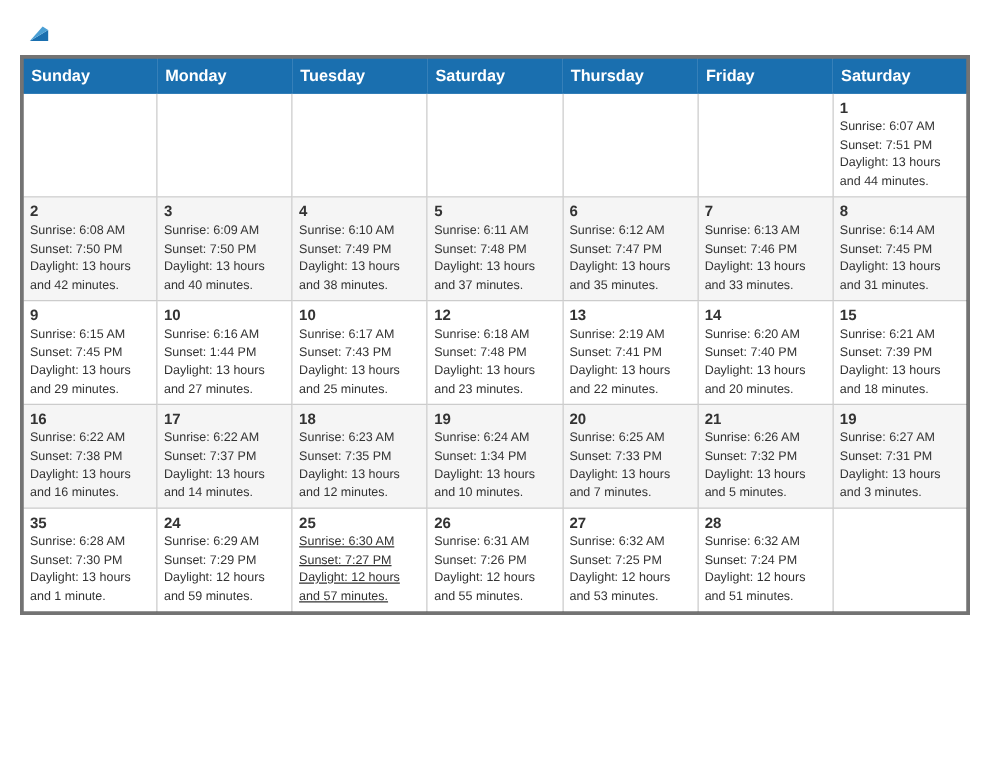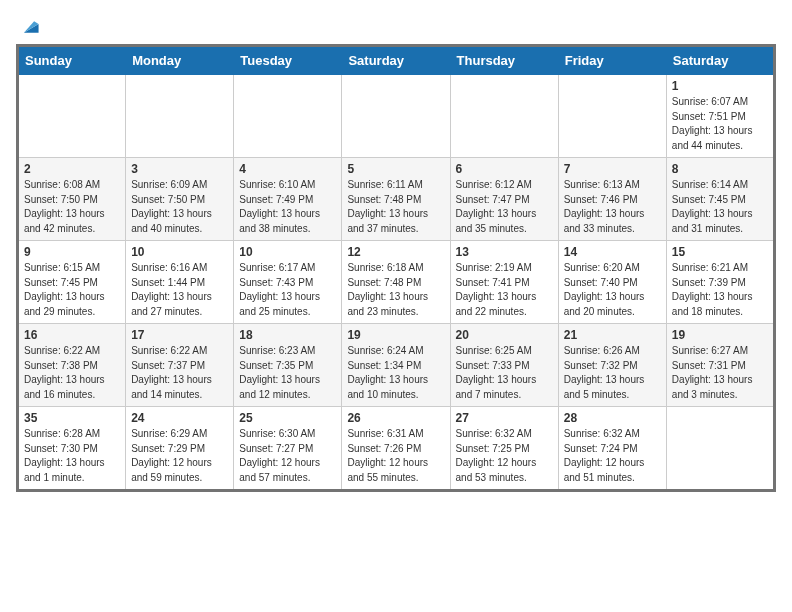--- a/index.html
+++ b/index.html
@@ -309,21 +309,21 @@
         </td>
         <td>
           <span class="day-number">24</span>
           <div class="day-info" style="white-space: pre-line;">Sunrise: 6:29 AM
 Sunset: 7:29 PM
 Daylight: 12 hours
 and 59 minutes.</div>
         </td>
         <td>
           <span class="day-number">25</span>
-          <div class="day-info" style="white-space: pre-line;">Sunrise: 6:30 AM
+          <div class="day-info" style="white-space: pre-line; text-decoration: underline;">Sunrise: 6:30 AM
 Sunset: 7:27 PM
 Daylight: 12 hours
 and 57 minutes.</div>
         </td>
         <td>
           <span class="day-number">26</span>
           <div class="day-info" style="white-space: pre-line;">Sunrise: 6:31 AM
 Sunset: 7:26 PM
 Daylight: 12 hours
 and 55 minutes.</div>

